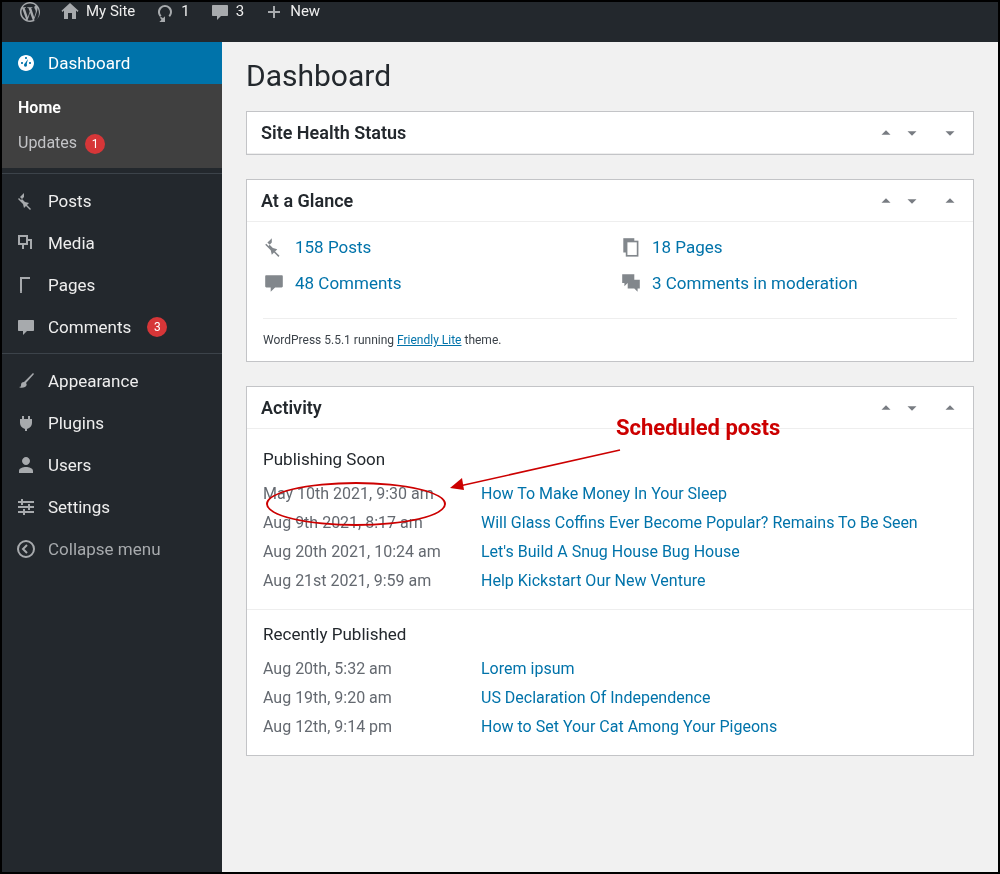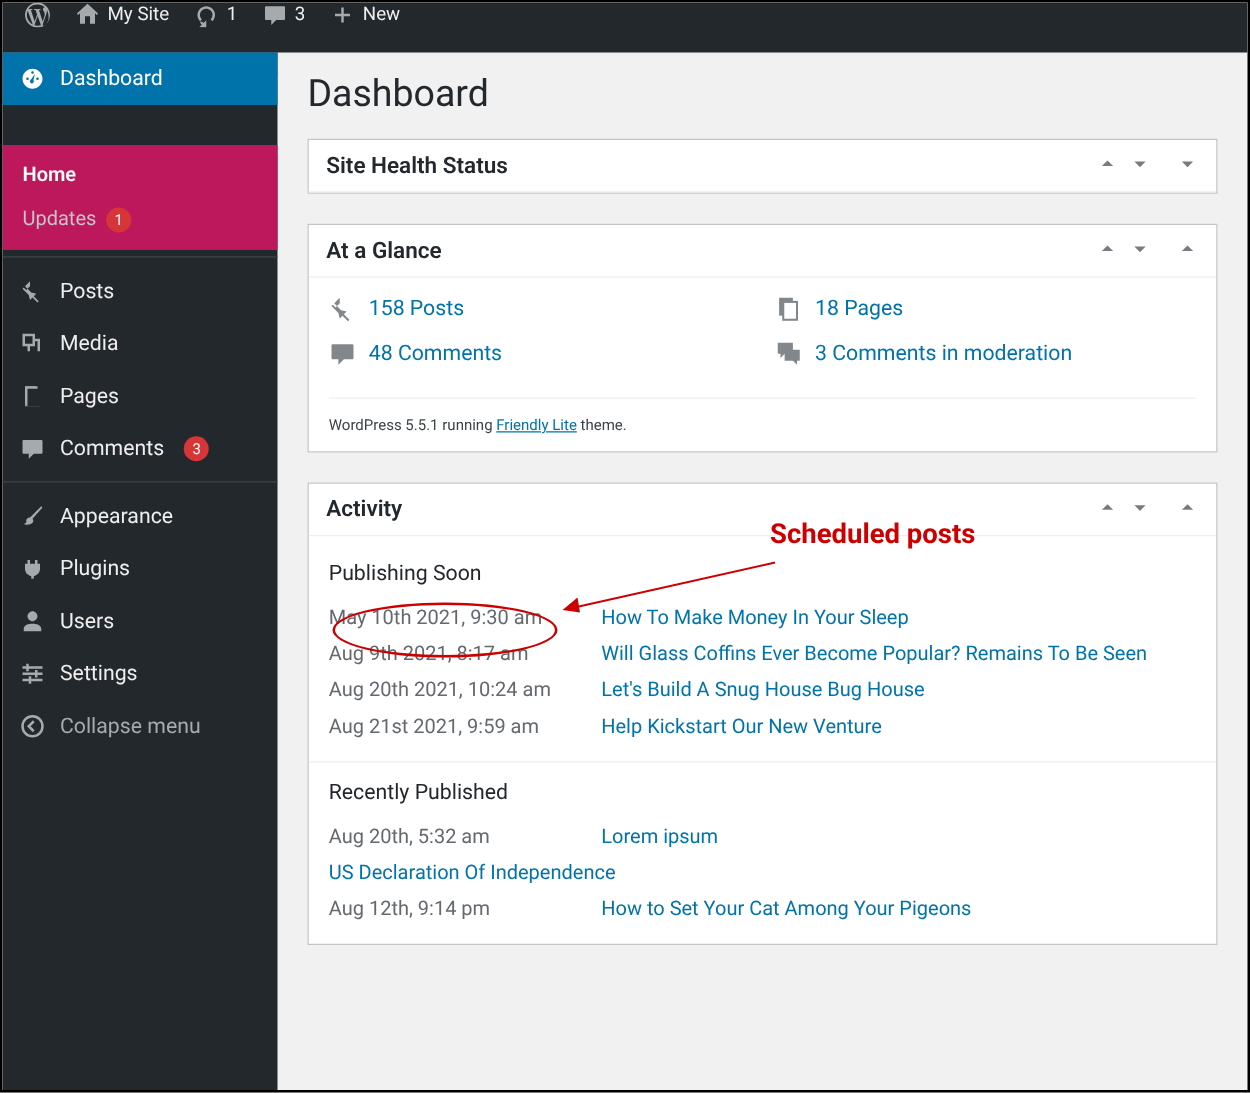--- a/index.html
+++ b/index.html
@@ -11,34 +11,34 @@
 .adminbar-item svg { fill: #a7aaad; width: 20px; height: 20px; }
 .adminbar-item span { color: #eee; }
 
 
 .sidebar { position: absolute; top: 40px; left: 0; width: 220px; background: #23282d; height: calc(100% - 40px); color: #eee; font-size: 17px; }
 .menu-item { display: flex; align-items: center; padding: 11px 14px; cursor: pointer; gap: 12px; position: relative; }
 .menu-item svg { width: 20px; height: 20px; fill: #a7aaad; flex-shrink: 0; }
 .menu-item.active { background: #0073aa; color: #fff; }
 .menu-item.active svg { fill: #fff; }
 .menu-item.active::after { content: ""; position: absolute; right: -10px; top: 50%; transform: translateY(-50%); border: 10px solid transparent; border-right-color: #f1f1f1; }
-.submenu { background: #be185d; padding: 6px 0; margin-top: 32px; }
+.submenu { background: #404040; padding: 6px 0; }
 .submenu-item { padding: 8px 16px; cursor: pointer; font-size: 16px; color: #c3c4c7; }
 .submenu-item.current { color: #fff; font-weight: 600; }
 .badge { background: #d63638; color: #fff; border-radius: 10px; min-width: 20px; height: 20px; display: inline-flex; align-items: center; justify-content: center; font-size: 12px; padding: 0 6px; margin-left: 4px; }
 .menu-separator { height: 6px; border-bottom: 1px solid #3c434a; margin-bottom: 6px; }
 .collapse { color: #a7aaad; }
 .collapse svg { fill: #a7aaad; }
 
 
 .main { position: absolute; top: 40px; left: 220px; right: 0; bottom: 0; padding: 16px 24px; overflow: hidden; }
 h1 { font-size: 30px; font-weight: 400; color: #23282d; margin-bottom: 18px; }
 
 .panel { background: #fff; border: 1px solid #c3c4c7; margin-bottom: 24px; }
-.panel-header { display: flex; justify-content: space-between; padding: 10px 14px; border-bottom: 1px solid #eee; }
+.panel-header { display: flex; align-items: center; justify-content: space-between; padding: 10px 14px; border-bottom: 1px solid #eee; }
 .panel-title { font-size: 18px; font-weight: 600; color: #23282d; }
 .panel-controls { display: flex; gap: 8px; }
 .panel-controls svg { width: 18px; height: 18px; fill: #787c82; cursor: pointer; }
 .panel-body { padding: 14px 16px; }
 
 .glance-grid { display: grid; grid-template-columns: 1fr 1fr; gap: 14px 20px; margin-bottom: 24px; }
 .glance-item { display: flex; align-items: center; gap: 10px; font-size: 17px; }
 .glance-item svg { width: 22px; height: 22px; fill: #82878c; }
 .glance-item a { color: #0073aa; text-decoration: none; }
 .version-line { font-size: 12px; color: #3c434a; border-top: 1px solid #eee; padding-top: 14px; }
@@ -287,20 +287,21 @@
           </li>
         </ul>
       <div class="activity-sep"></div>
       <div class="activity-section-title">Recently Published</div>
       <ul class="activity-list" id="recent-list">
           <li class="activity-row">
             <span class="activity-date">Aug 20th, 5:32 am</span>
             <a class="activity-link" href="#">Lorem ipsum</a>
           </li>
           <li class="activity-row">
+            <span class="activity-date">Aug 19th, 9:20 am</span>
             <a class="activity-link" href="#">US Declaration Of Independence</a>
           </li>
           <li class="activity-row">
             <span class="activity-date">Aug 12th, 9:14 pm</span>
             <a class="activity-link" href="#">How to Set Your Cat Among Your Pigeons</a>
           </li>
         </ul>
     </div>
   </div>
 </div>

